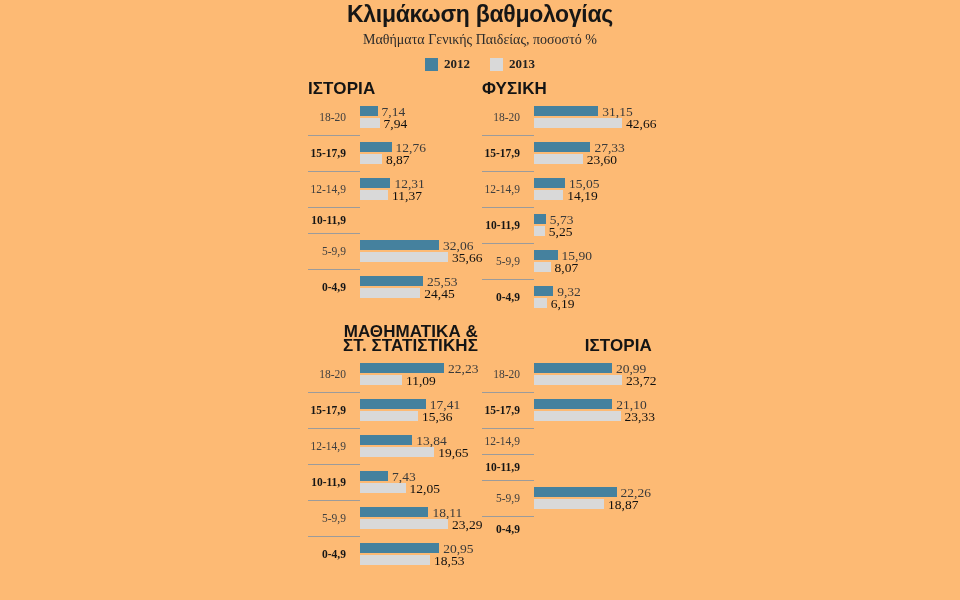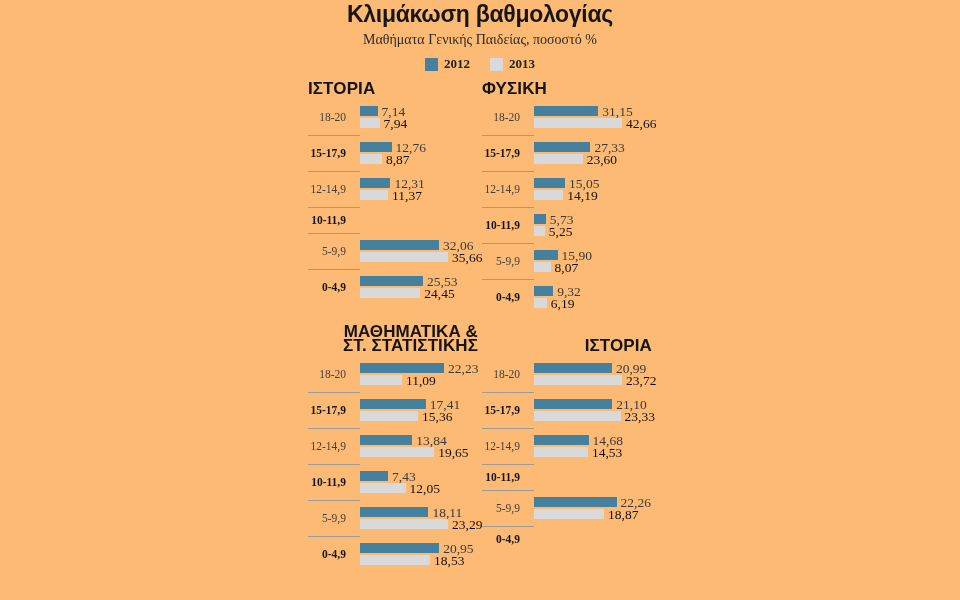--- a/index.html
+++ b/index.html
@@ -441,30 +441,20 @@
           <span class="val v2013">23,33</span>
         </div>
       </div>
     </div>
   </div>
 
   <div class="row">
     <div class="sep"></div>
     <div class="row-body">
       <div class="grade-label">12-14,9</div>
-      <div class="bars">
-        <div class="bar-line first">
-          <div class="bar y2012" style="width: 54.5px;"></div>
-          <span class="val v2012">14,68</span>
-        </div>
-        <div class="bar-line">
-          <div class="bar y2013" style="width: 53.9px;"></div>
-          <span class="val v2013">14,53</span>
-        </div>
-      </div>
     </div>
   </div>
 
   <div class="row">
     <div class="sep"></div>
     <div class="row-body">
       <div class="grade-label bold">10-11,9</div>
     </div>
   </div>
 

